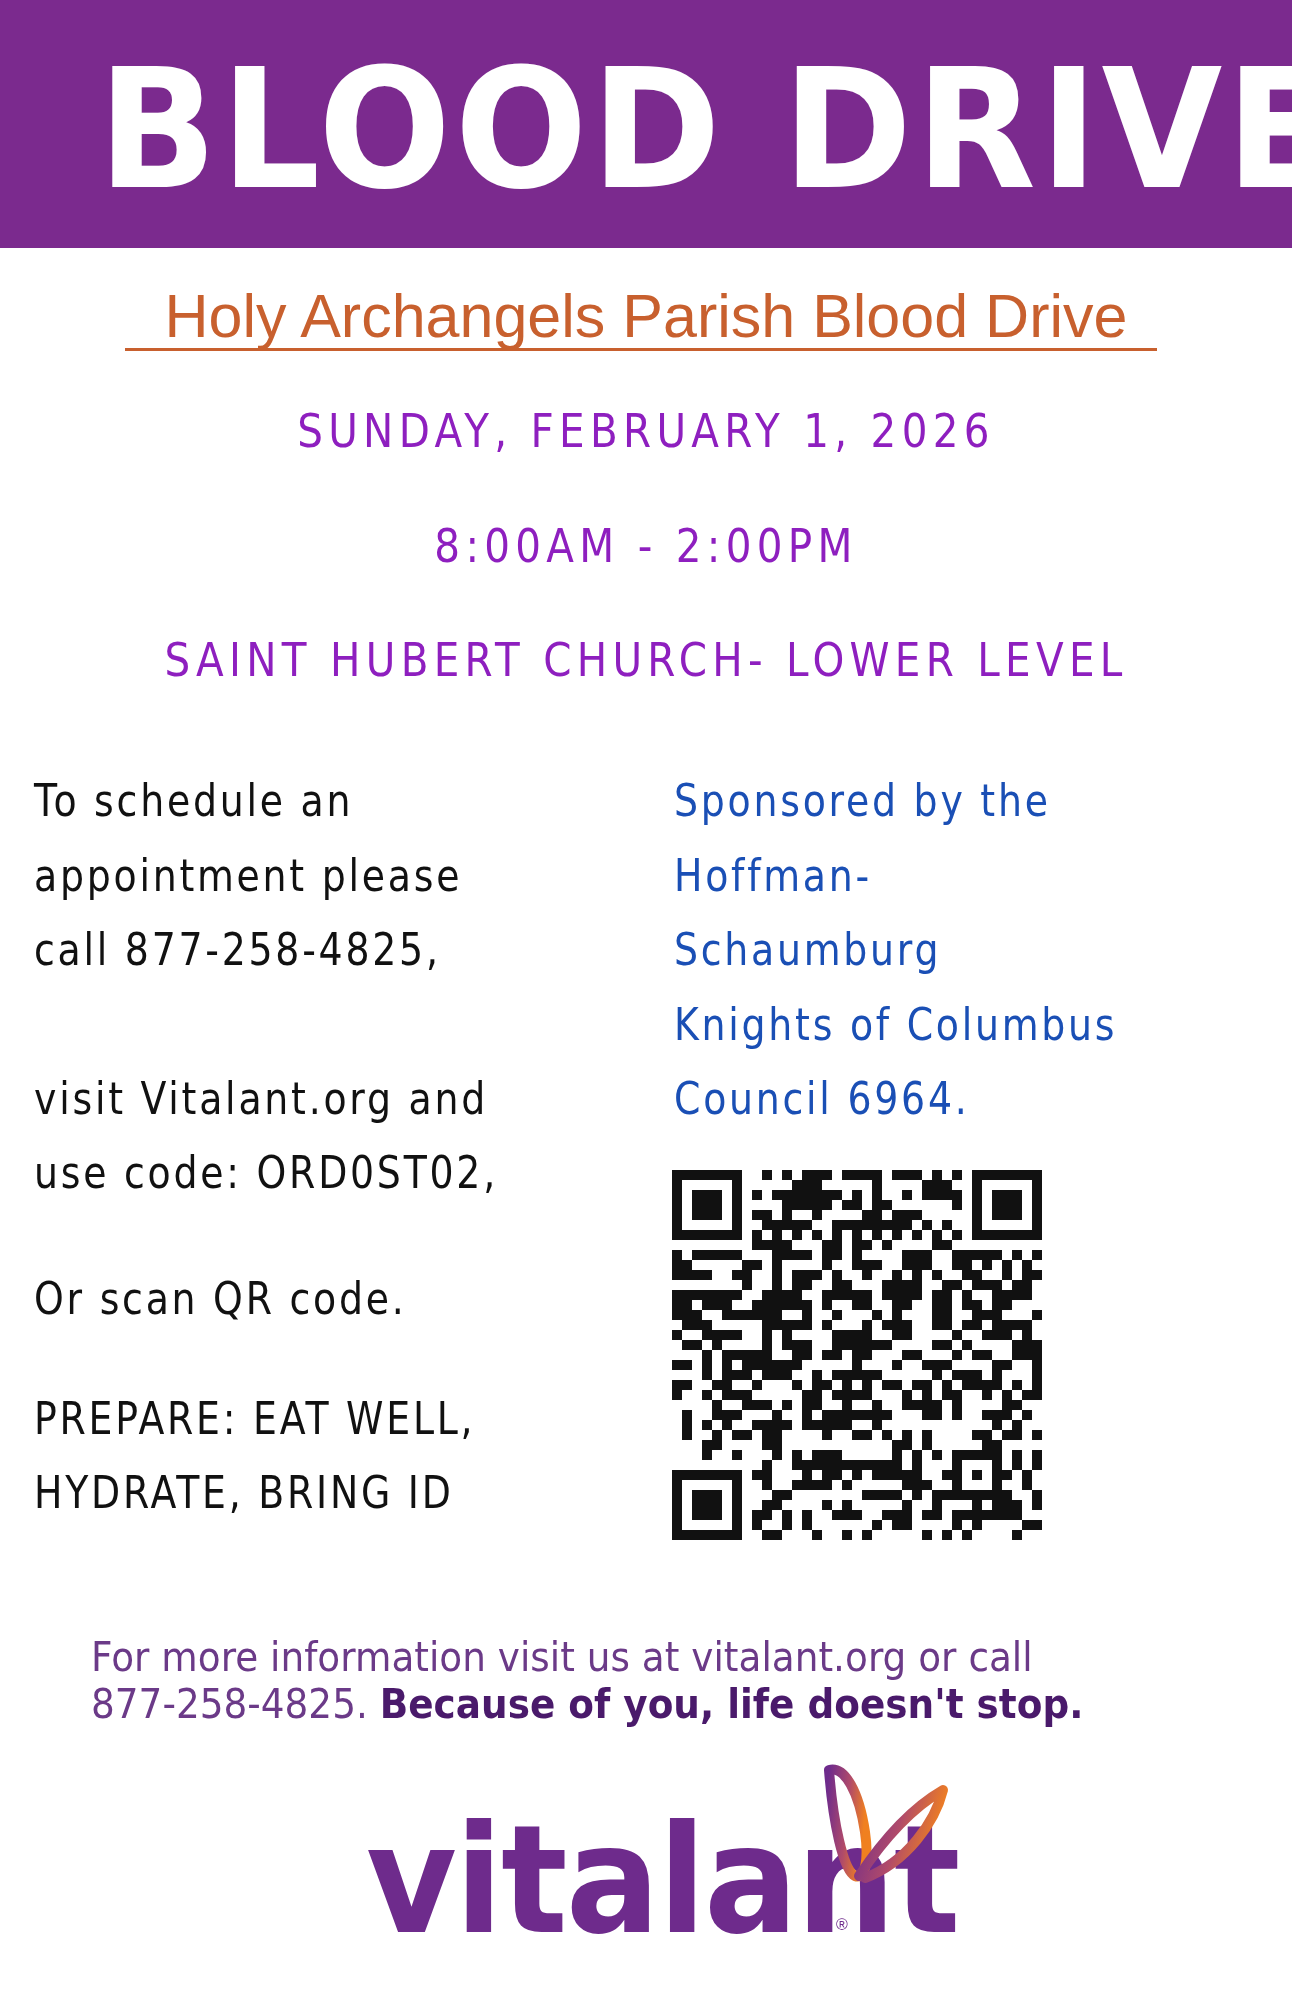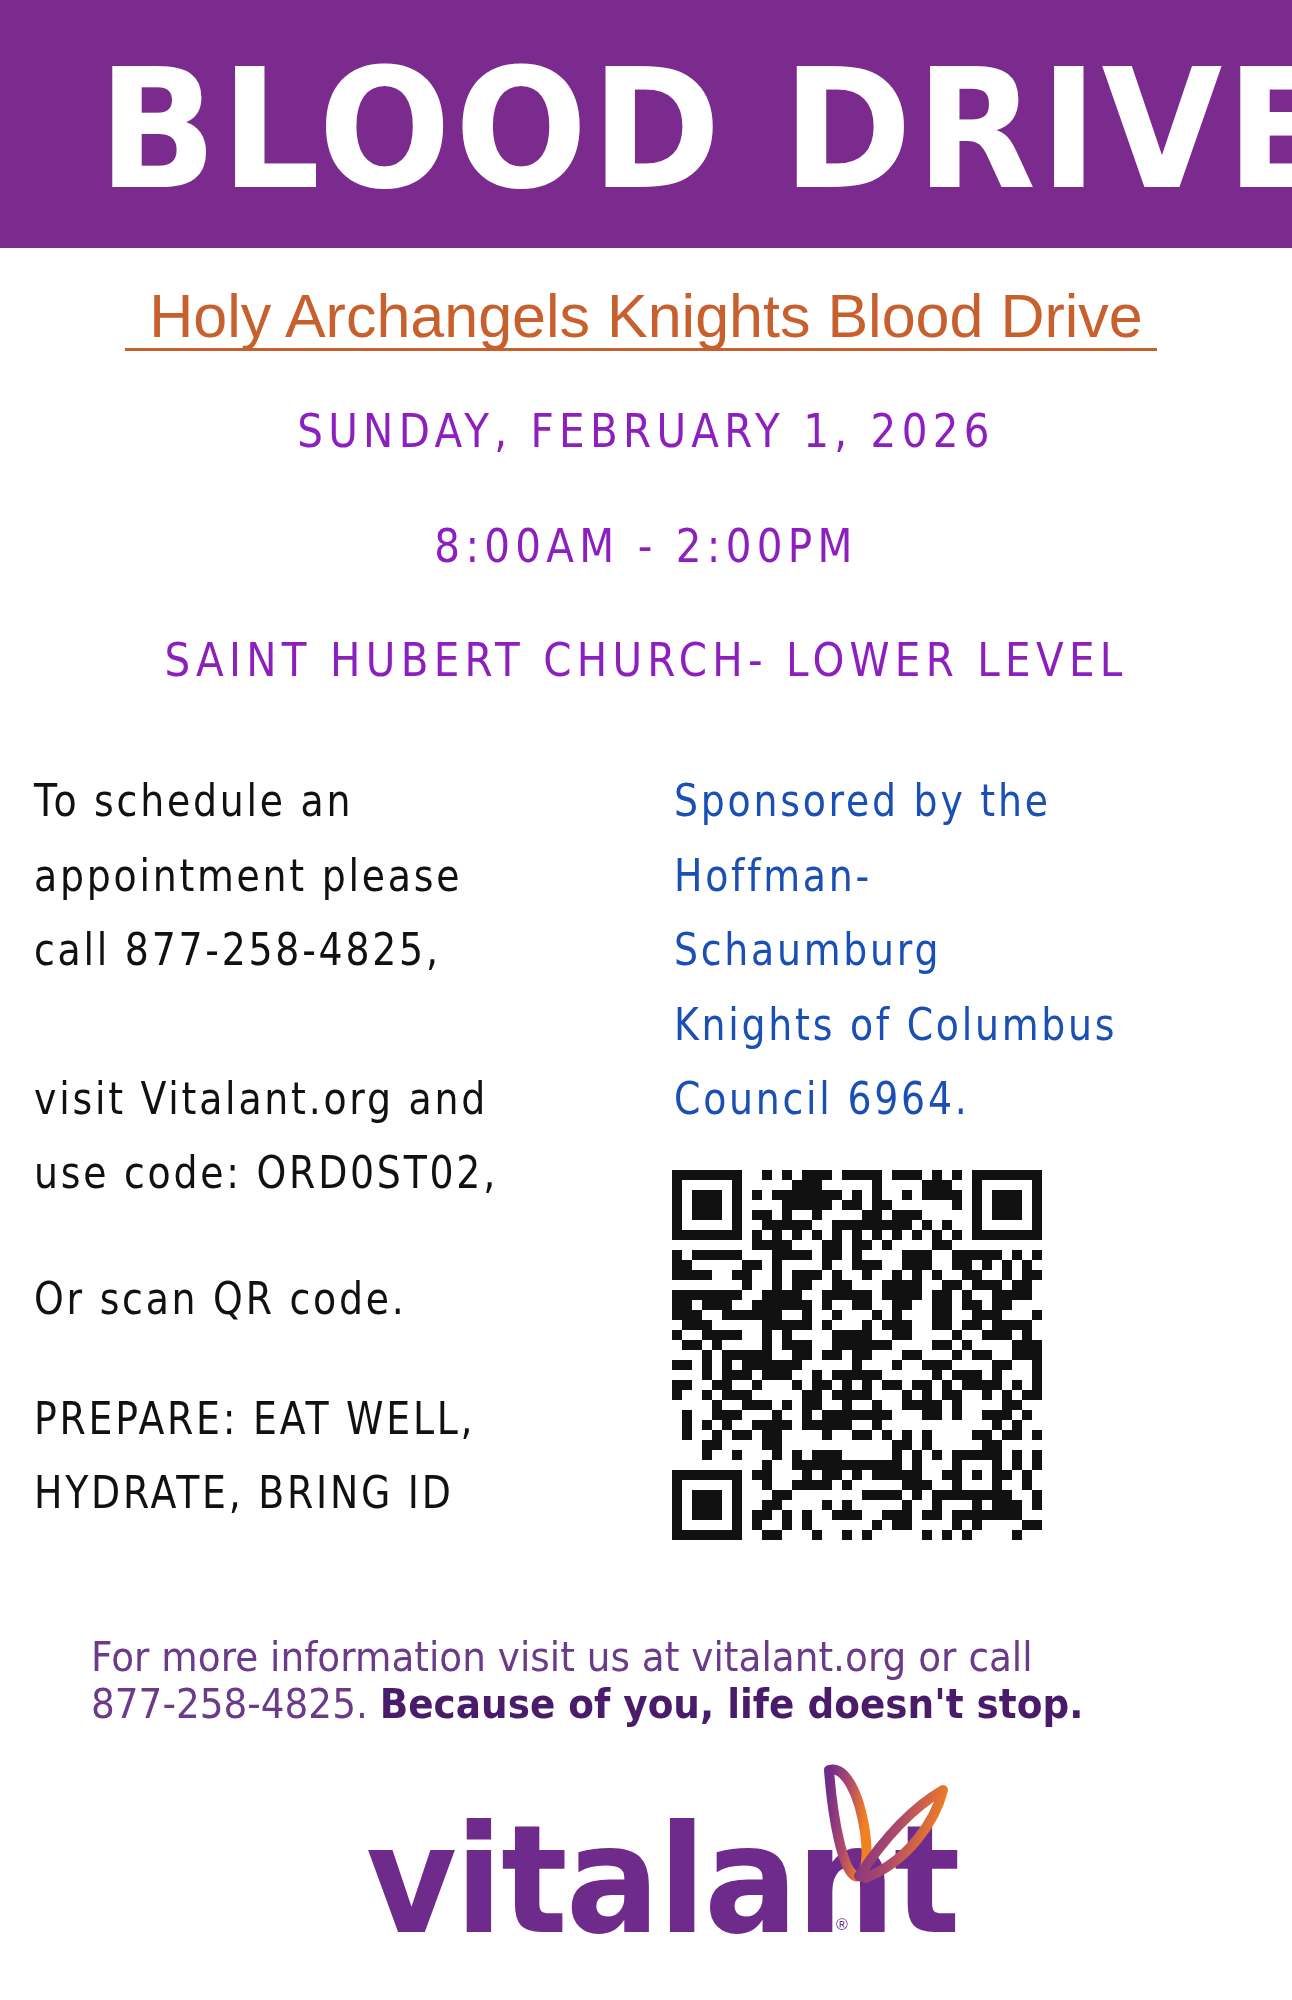--- a/index.html
+++ b/index.html
@@ -61,21 +61,21 @@
   .logo-leaf { position: absolute; left: 815px; top: 1762px; width: 140px; height: 130px; }
   .logo-reg { position: absolute; left: 836px; top: 1916px; font-size: 16px; color: #6e2b8c; }
 </style>
 </head>
 <body>
 
 <div class="header-band">
   <div class="header-title abs">BLOOD DRIVE</div>
 </div>
 
-<div class="event-title"> Holy Archangels Knights Blood Drive</div>
+<div class="event-title"> Holy Archangels Parish Blood Drive</div>
 <div class="event-underline"></div>
 
 <div class="detail" style="top:404px; transform: scaleX(0.88);">SUNDAY, FEBRUARY 1, 2026</div>
 <div class="detail" style="top:519px; transform: scaleX(0.88);">8:00AM - 2:00PM</div>
 <div class="detail" style="top:633px; transform: scaleX(0.88);">SAINT HUBERT CHURCH- LOWER LEVEL</div>
 
 <div class="col-text left-col" style="top:764px;">
   <div>To schedule an</div>
   <div>appointment please</div>
   <div>call 877-258-4825,</div>

